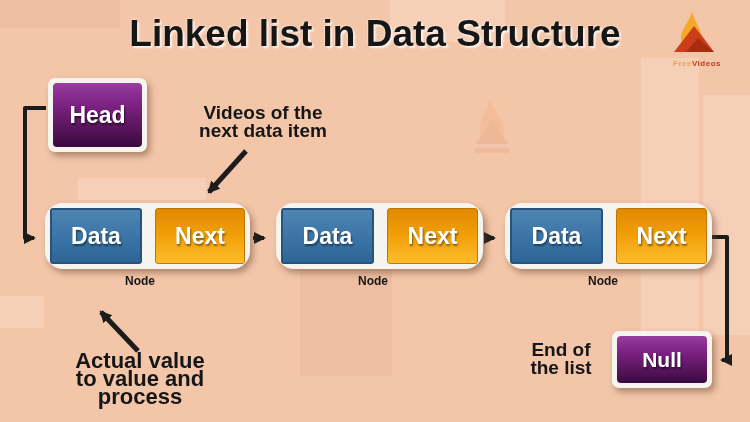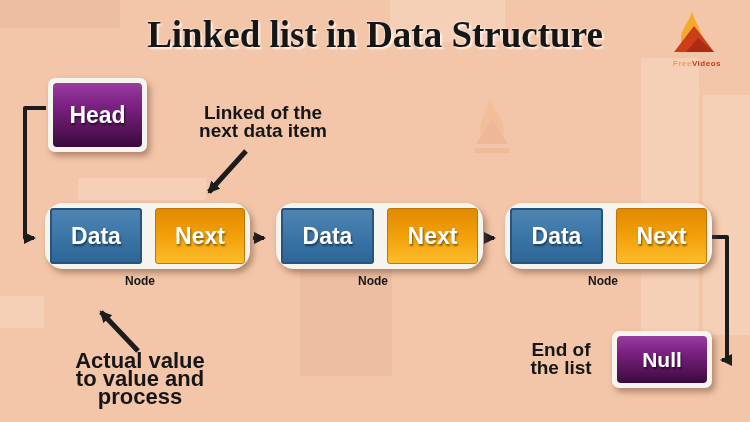--- a/index.html
+++ b/index.html
@@ -14,21 +14,20 @@
   .tex { position:absolute; pointer-events:none; }
   .tex.light { background:rgba(255,255,255,0.16); }
   .tex.dark  { background:rgba(205,140,110,0.14); }
 
   
   .title {
     position:absolute; left:0; top:13; width:750px; top:13px;
     text-align:center; font-size:37px; font-weight:bold; color:#161616;
     text-shadow:2px 2px 2px rgba(255,255,255,0.75), -1px -1px 1px rgba(255,255,255,0.35);
     letter-spacing:0px;
-    font-family:Liberation Serif, serif;
   }
 
   
   .wbox {
     position:absolute; background:#f6f4ef; border-radius:7px;
     box-shadow:3px 4px 6px rgba(110,70,45,0.5);
   }
 
   .purple-inner {
     position:absolute; inset:5px; border-radius:4px;
@@ -161,21 +160,21 @@
     <div class="cell data">Data</div>
     <div class="cell next">Next</div>
   </div>
   <div class="node-caption" style="left:508px;">Node</div>
 
   <div id="null-container" class="wbox" style="left:612px; top:331px; width:100px; height:57px;">
     <div class="purple-inner">Null</div>
   </div>
 
   <div id="annot-address" class="annot">
-    <div>Linked of the</div>
+    <div>Videos of the</div>
     <div>next data item</div>
   </div>
 
   <div id="annot-actual" class="annot">
     <div>Actual value</div>
     <div>to value and process</div>
   </div>
 
   <div id="annot-end" class="annot">
     <div>End of</div>

